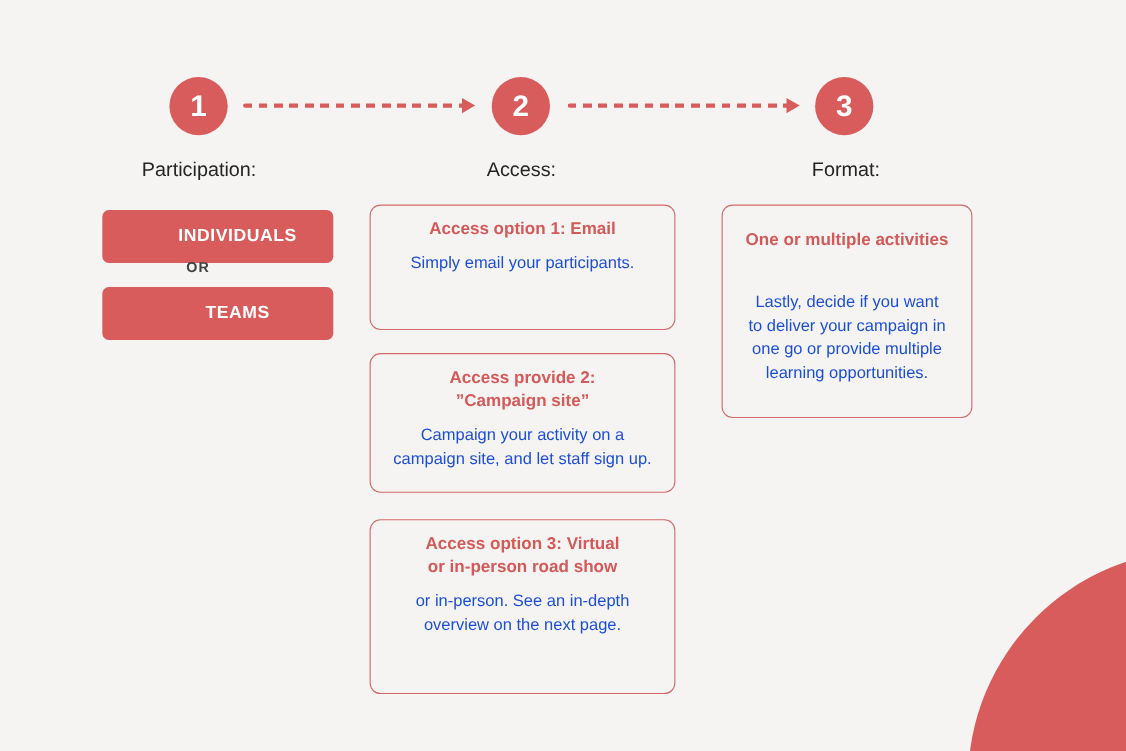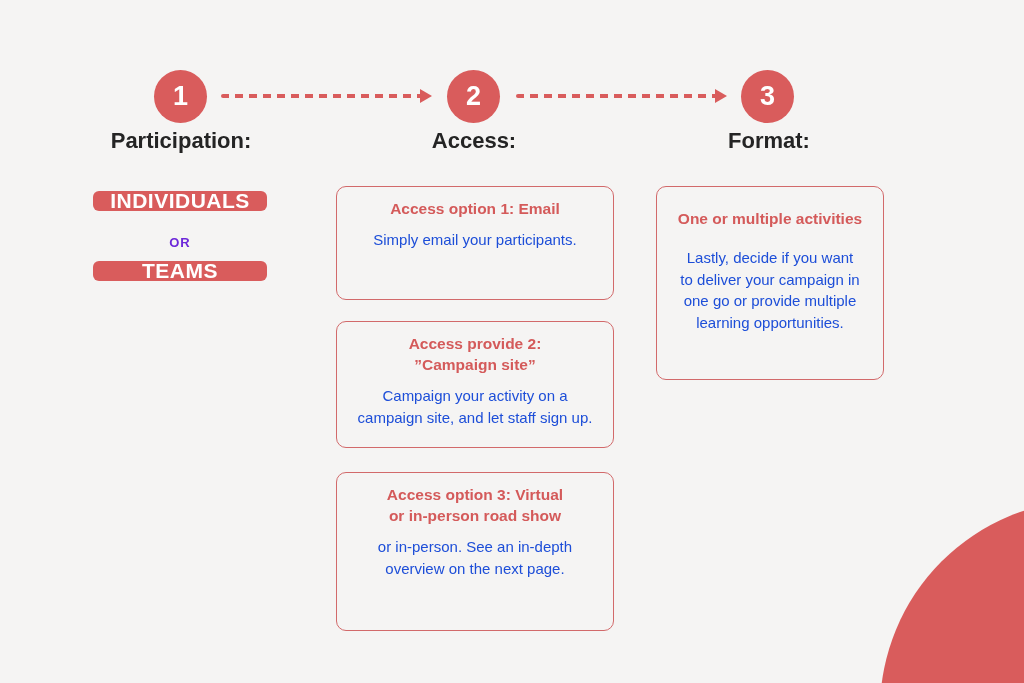--- a/index.html
+++ b/index.html
@@ -48,55 +48,56 @@
   .arrow .head {
     width: 0; height: 0;
     border-left: 12px solid #d95c5c;
     border-top: 7px solid transparent;
     border-bottom: 7px solid transparent;
     margin-left: -2px;
   }
   
   .col-header {
     position: absolute;
-    top: 128px;
+    top: 144px;
     transform: translateX(-50%);
-    font-size: 22px;
-    font-weight: 700;
+    font-size: 18px;
+    font-weight: 400;
     color: #242424;
     white-space: nowrap;
   }
   .h1 { left: 181px; }
   .h2 { left: 474px; }
   .h3 { left: 769px; }
   
   .pill-button {
     position: absolute;
     left: 93px;
     width: 174px;
-    height: 20px;
+    height: 48px;
     border-radius: 6px;
     background: #d95c5c;
     color: #ffffff;
-    font-size: 21px;
+    font-size: 16px;
     font-weight: 700;
     letter-spacing: 0.5px;
     display: flex;
     align-items: center;
     justify-content: center;
+    padding-left: 36px;
   }
   .b1 { top: 191px; }
   .b2 { top: 261px; }
   .or-label {
     position: absolute;
     left: 93px;
     width: 174px;
     top: 235px;
     text-align: center;
-    color: #6d28d9;
+    color: #404040;
     font-size: 13px;
     font-weight: 700;
     letter-spacing: 1px;
   }
   
   .card {
     position: absolute;
     box-sizing: border-box;
     border: 1.5px solid #d2696a;
     border-radius: 10px;
@@ -114,21 +115,21 @@
   .card .card-body {
     color: #1d4ed8;
     font-size: 15px;
     line-height: 1.45;
   }
   .card .card-body span { display: block; }
   .card-a1 { left: 336px; top: 186px; width: 278px; height: 114px; }
   .card-a2 { left: 336px; top: 321px; width: 278px; height: 127px; }
   .card-a3 { left: 336px; top: 472px; width: 278px; height: 159px; }
   .card-f  { left: 656px; top: 186px; width: 228px; height: 194px; padding-top: 22px; }
-  .card-f .card-title { margin-bottom: 17px; }
+  .card-f .card-title { margin-bottom: 34px; }
   
   .corner-shape {
     position: absolute;
     left: 880px;
     top: 500px;
     width: 420px;
     height: 420px;
     border-radius: 50%;
     background: #d95c5c;
   }

